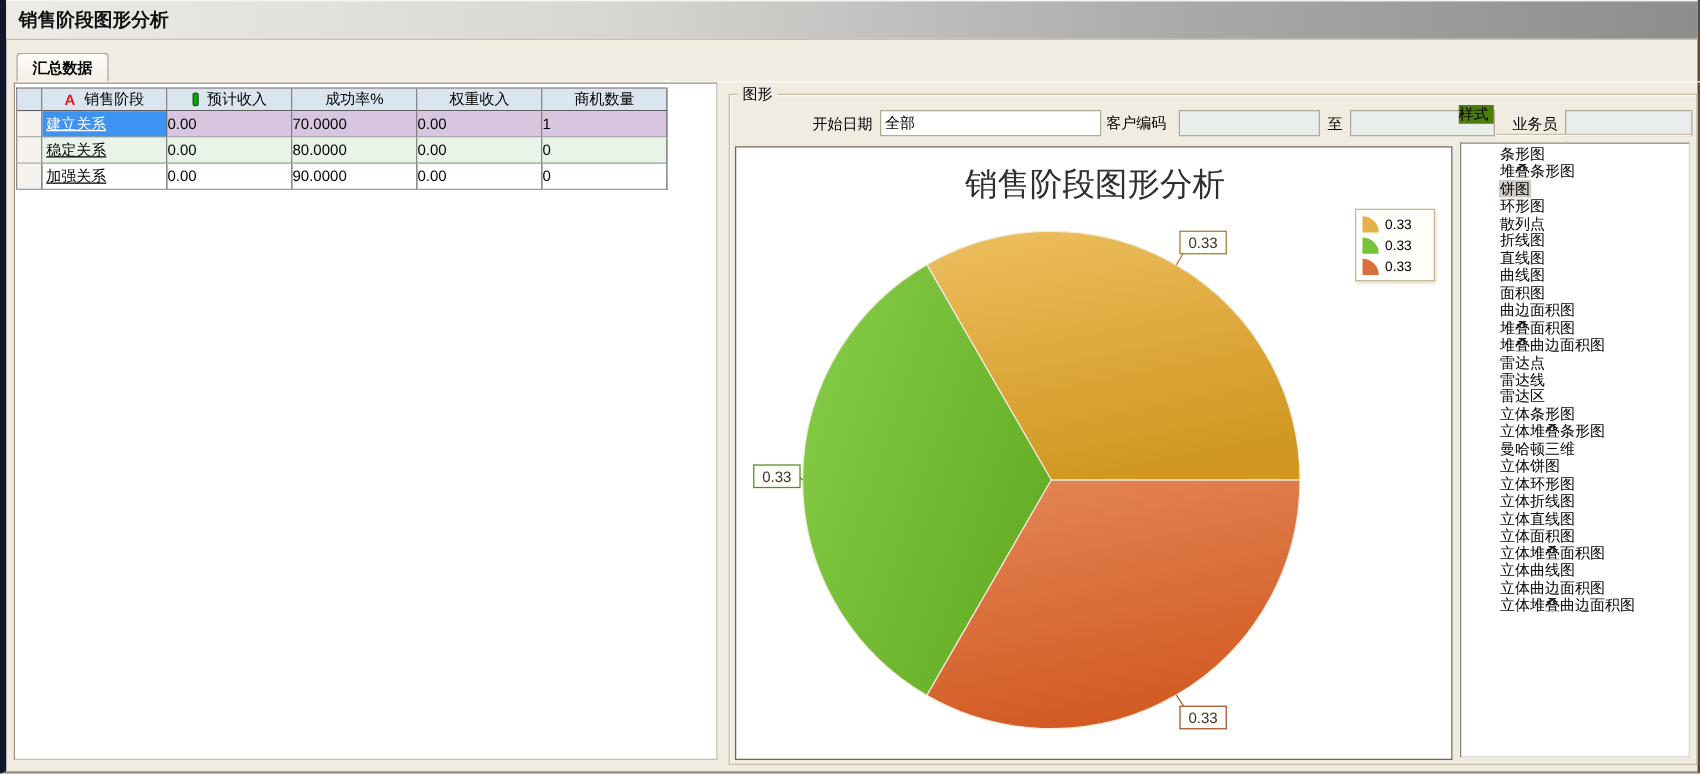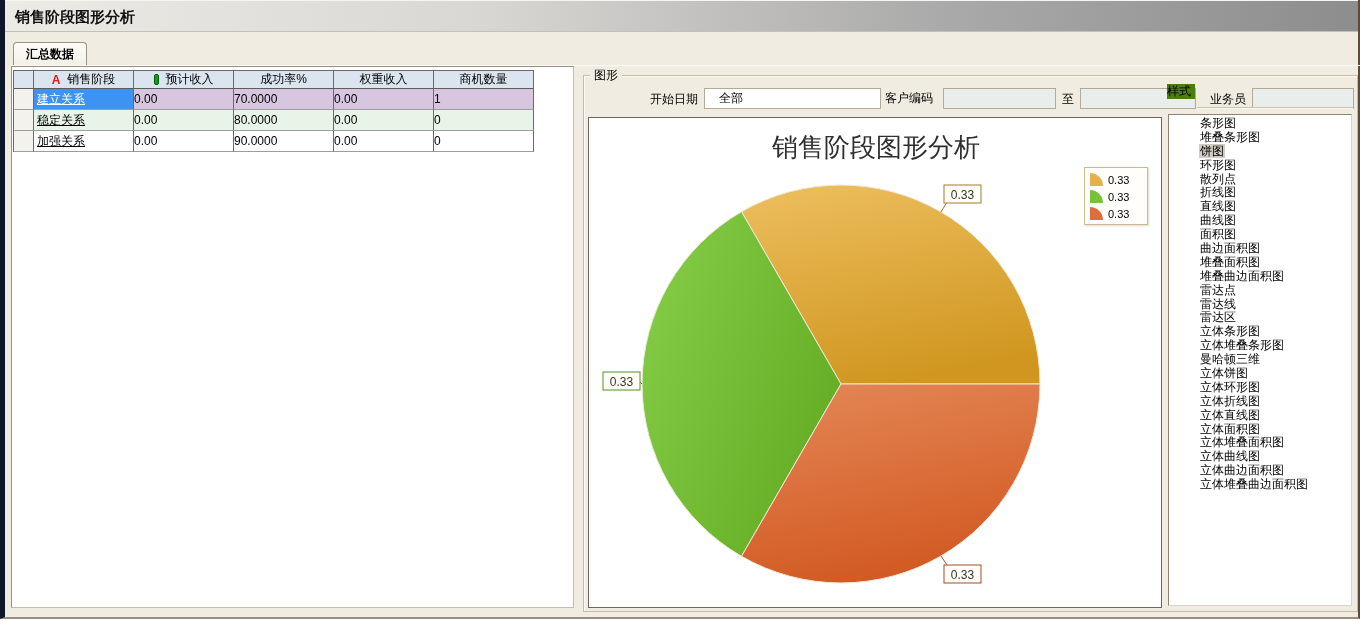--- a/index.html
+++ b/index.html
@@ -41,21 +41,21 @@
   .icoBar { width:5px; height:11px; background:#12a012; border:1px solid #0a5c0a; border-radius:2px; }
 
   
   .gframe { position:absolute; left:578px; top:75px; width:775px; height:537px;
     border:1px solid #c5bba6; box-shadow:1px 1px 0 #fdfbf6 inset; }
   .glabel { position:absolute; left:585px; top:67px; background:#f0ece2; padding:0 4px; line-height:16px; }
 
   
   .flabel { position:absolute; top:89px; height:21px; line-height:20px; }
   .finput { position:absolute; top:88px; height:21px; border:1px solid #b2a996; background:#fff;
-            font:12px "Liberation Sans","DejaVu Sans",sans-serif; padding:0 14px; }
+            font:12px "Liberation Sans","DejaVu Sans",sans-serif; padding:0 3px; }
   .finput:disabled { background:#e9edec; color:#444; }
 
   
   .chartbox { position:absolute; left:583px; top:117px; width:574px; height:491px;
     background:#fff; border:1px solid #6f675a; }
   .chartbox svg { position:absolute; left:0; top:0; }
   .legend { position:absolute; left:495px; top:49px; width:64px; height:58px;
     background:#fffefa; border:1px solid #c9ba94; box-shadow:1px 1px 2px rgba(120,100,60,.25);
     padding:3px 0 0 5px; }
   .litem { display:flex; align-items:center; gap:5px; height:17px; }

